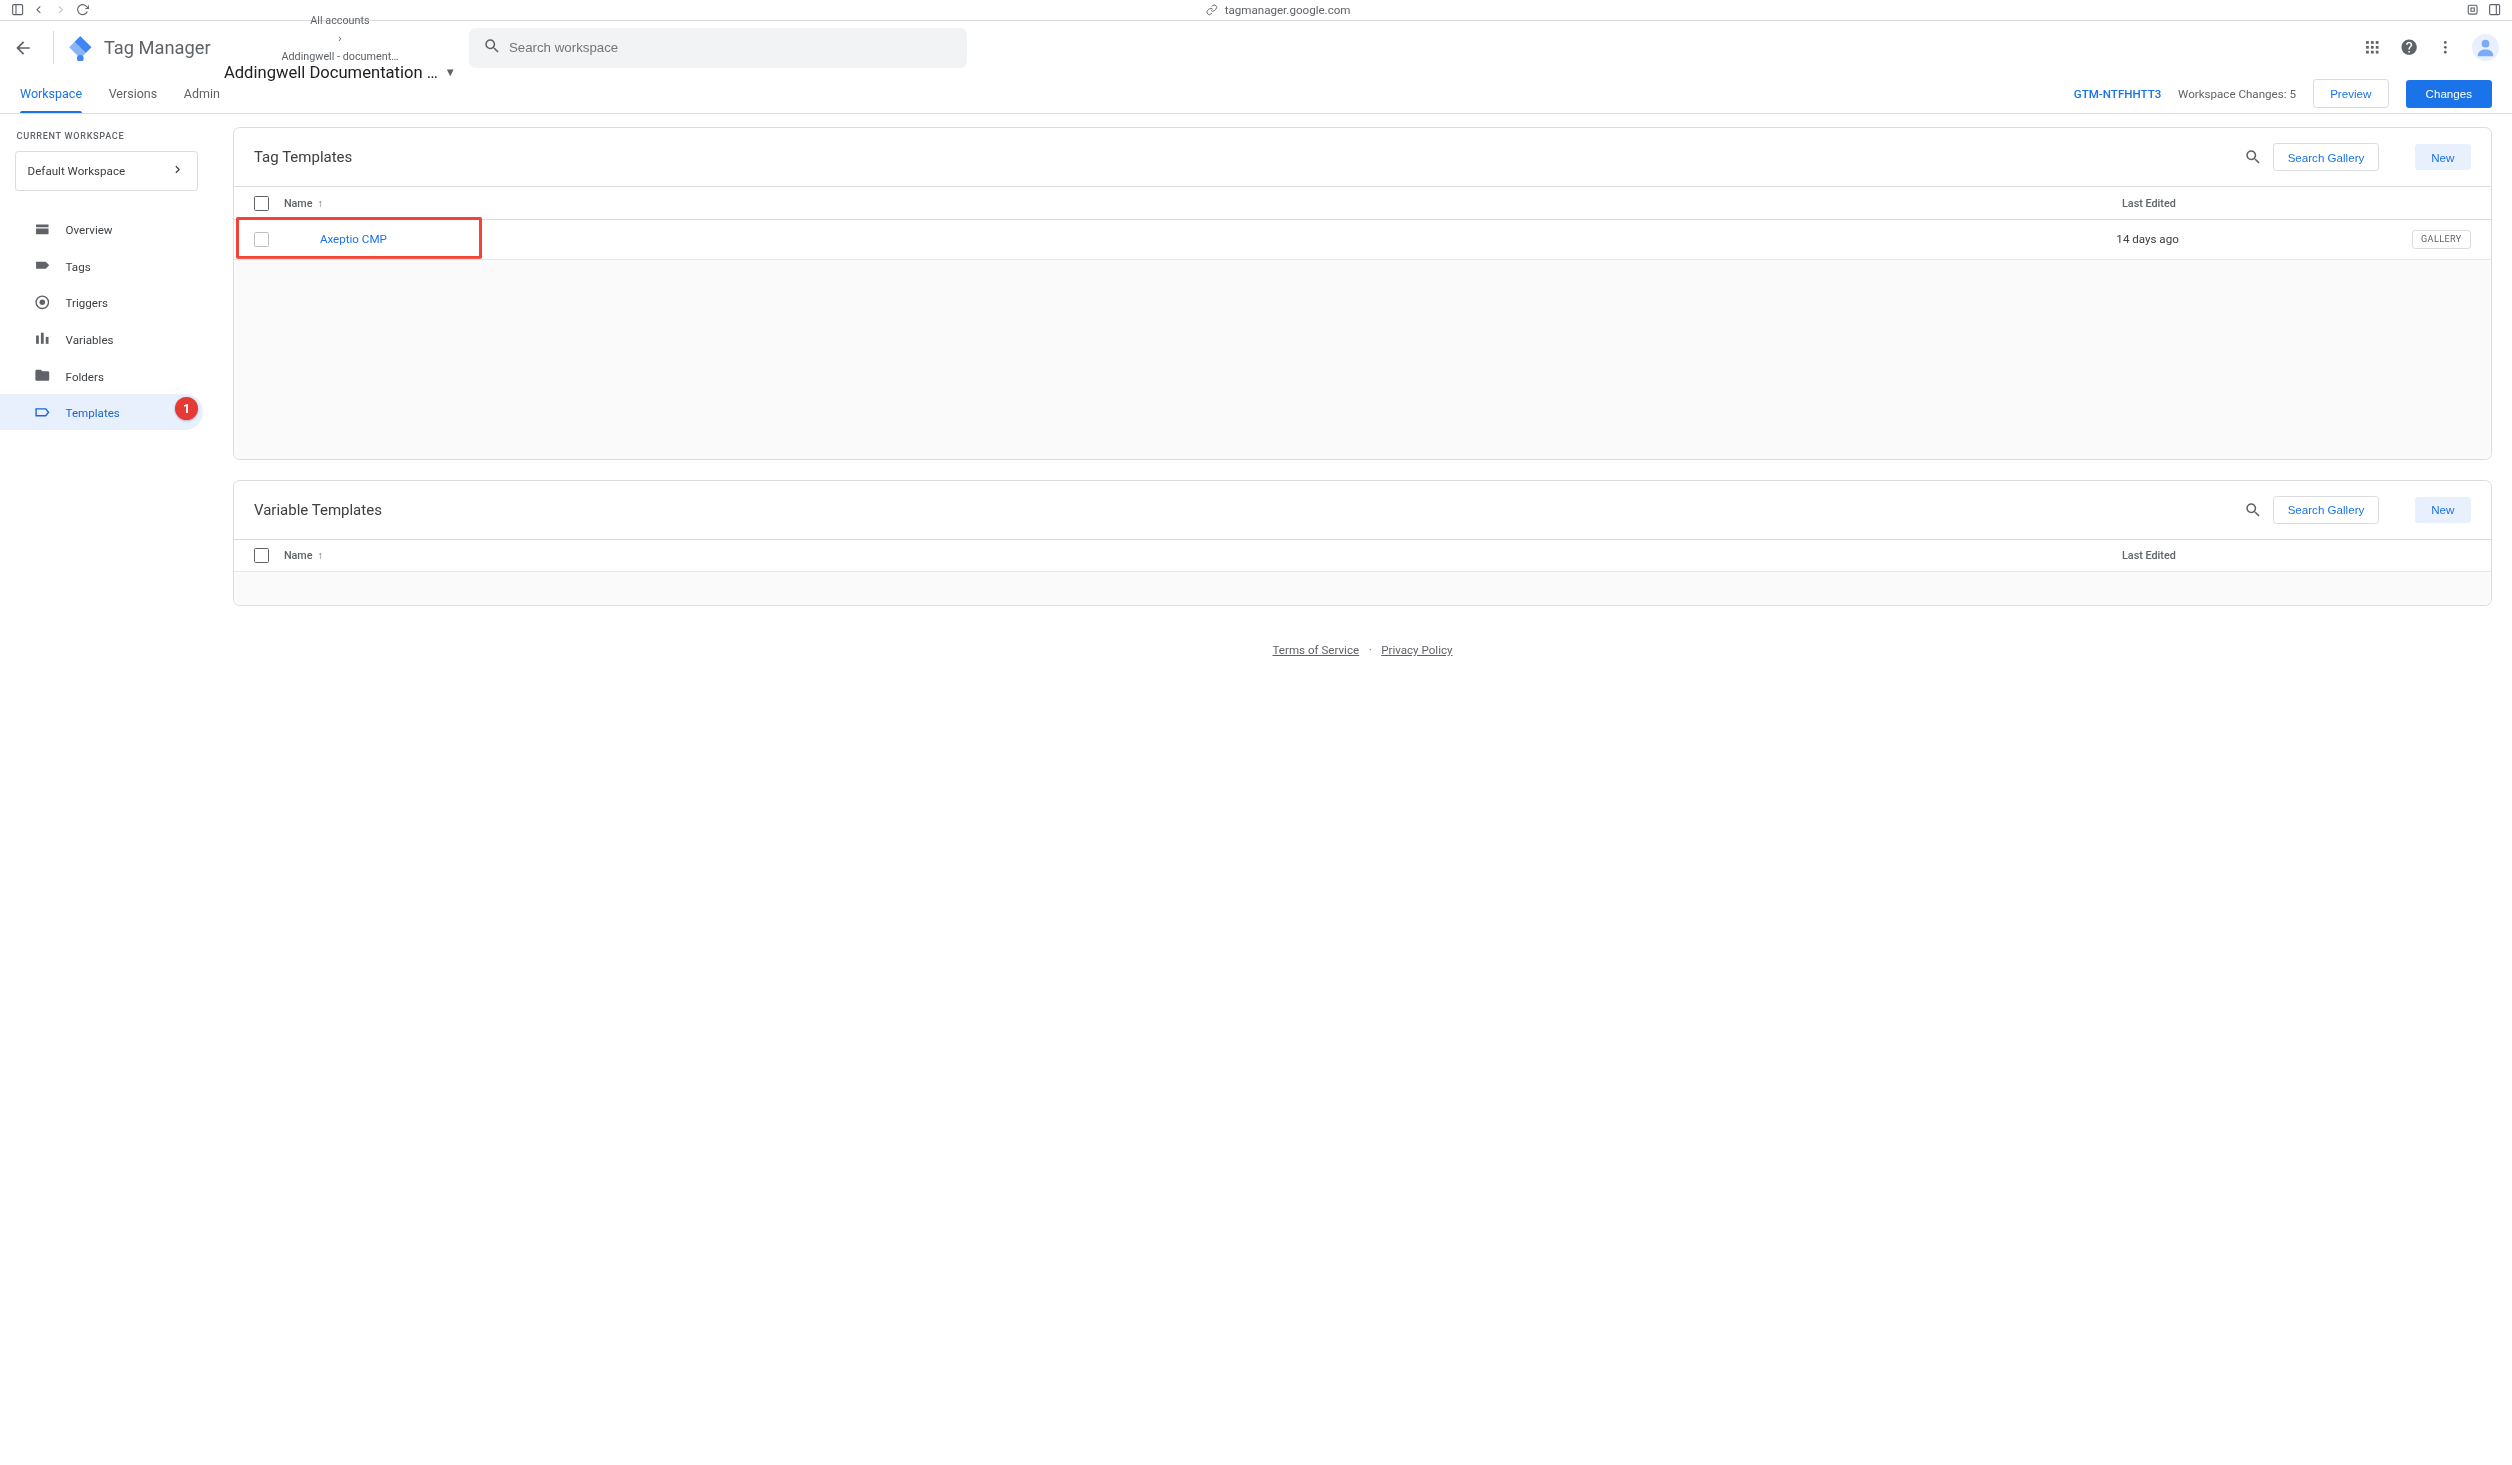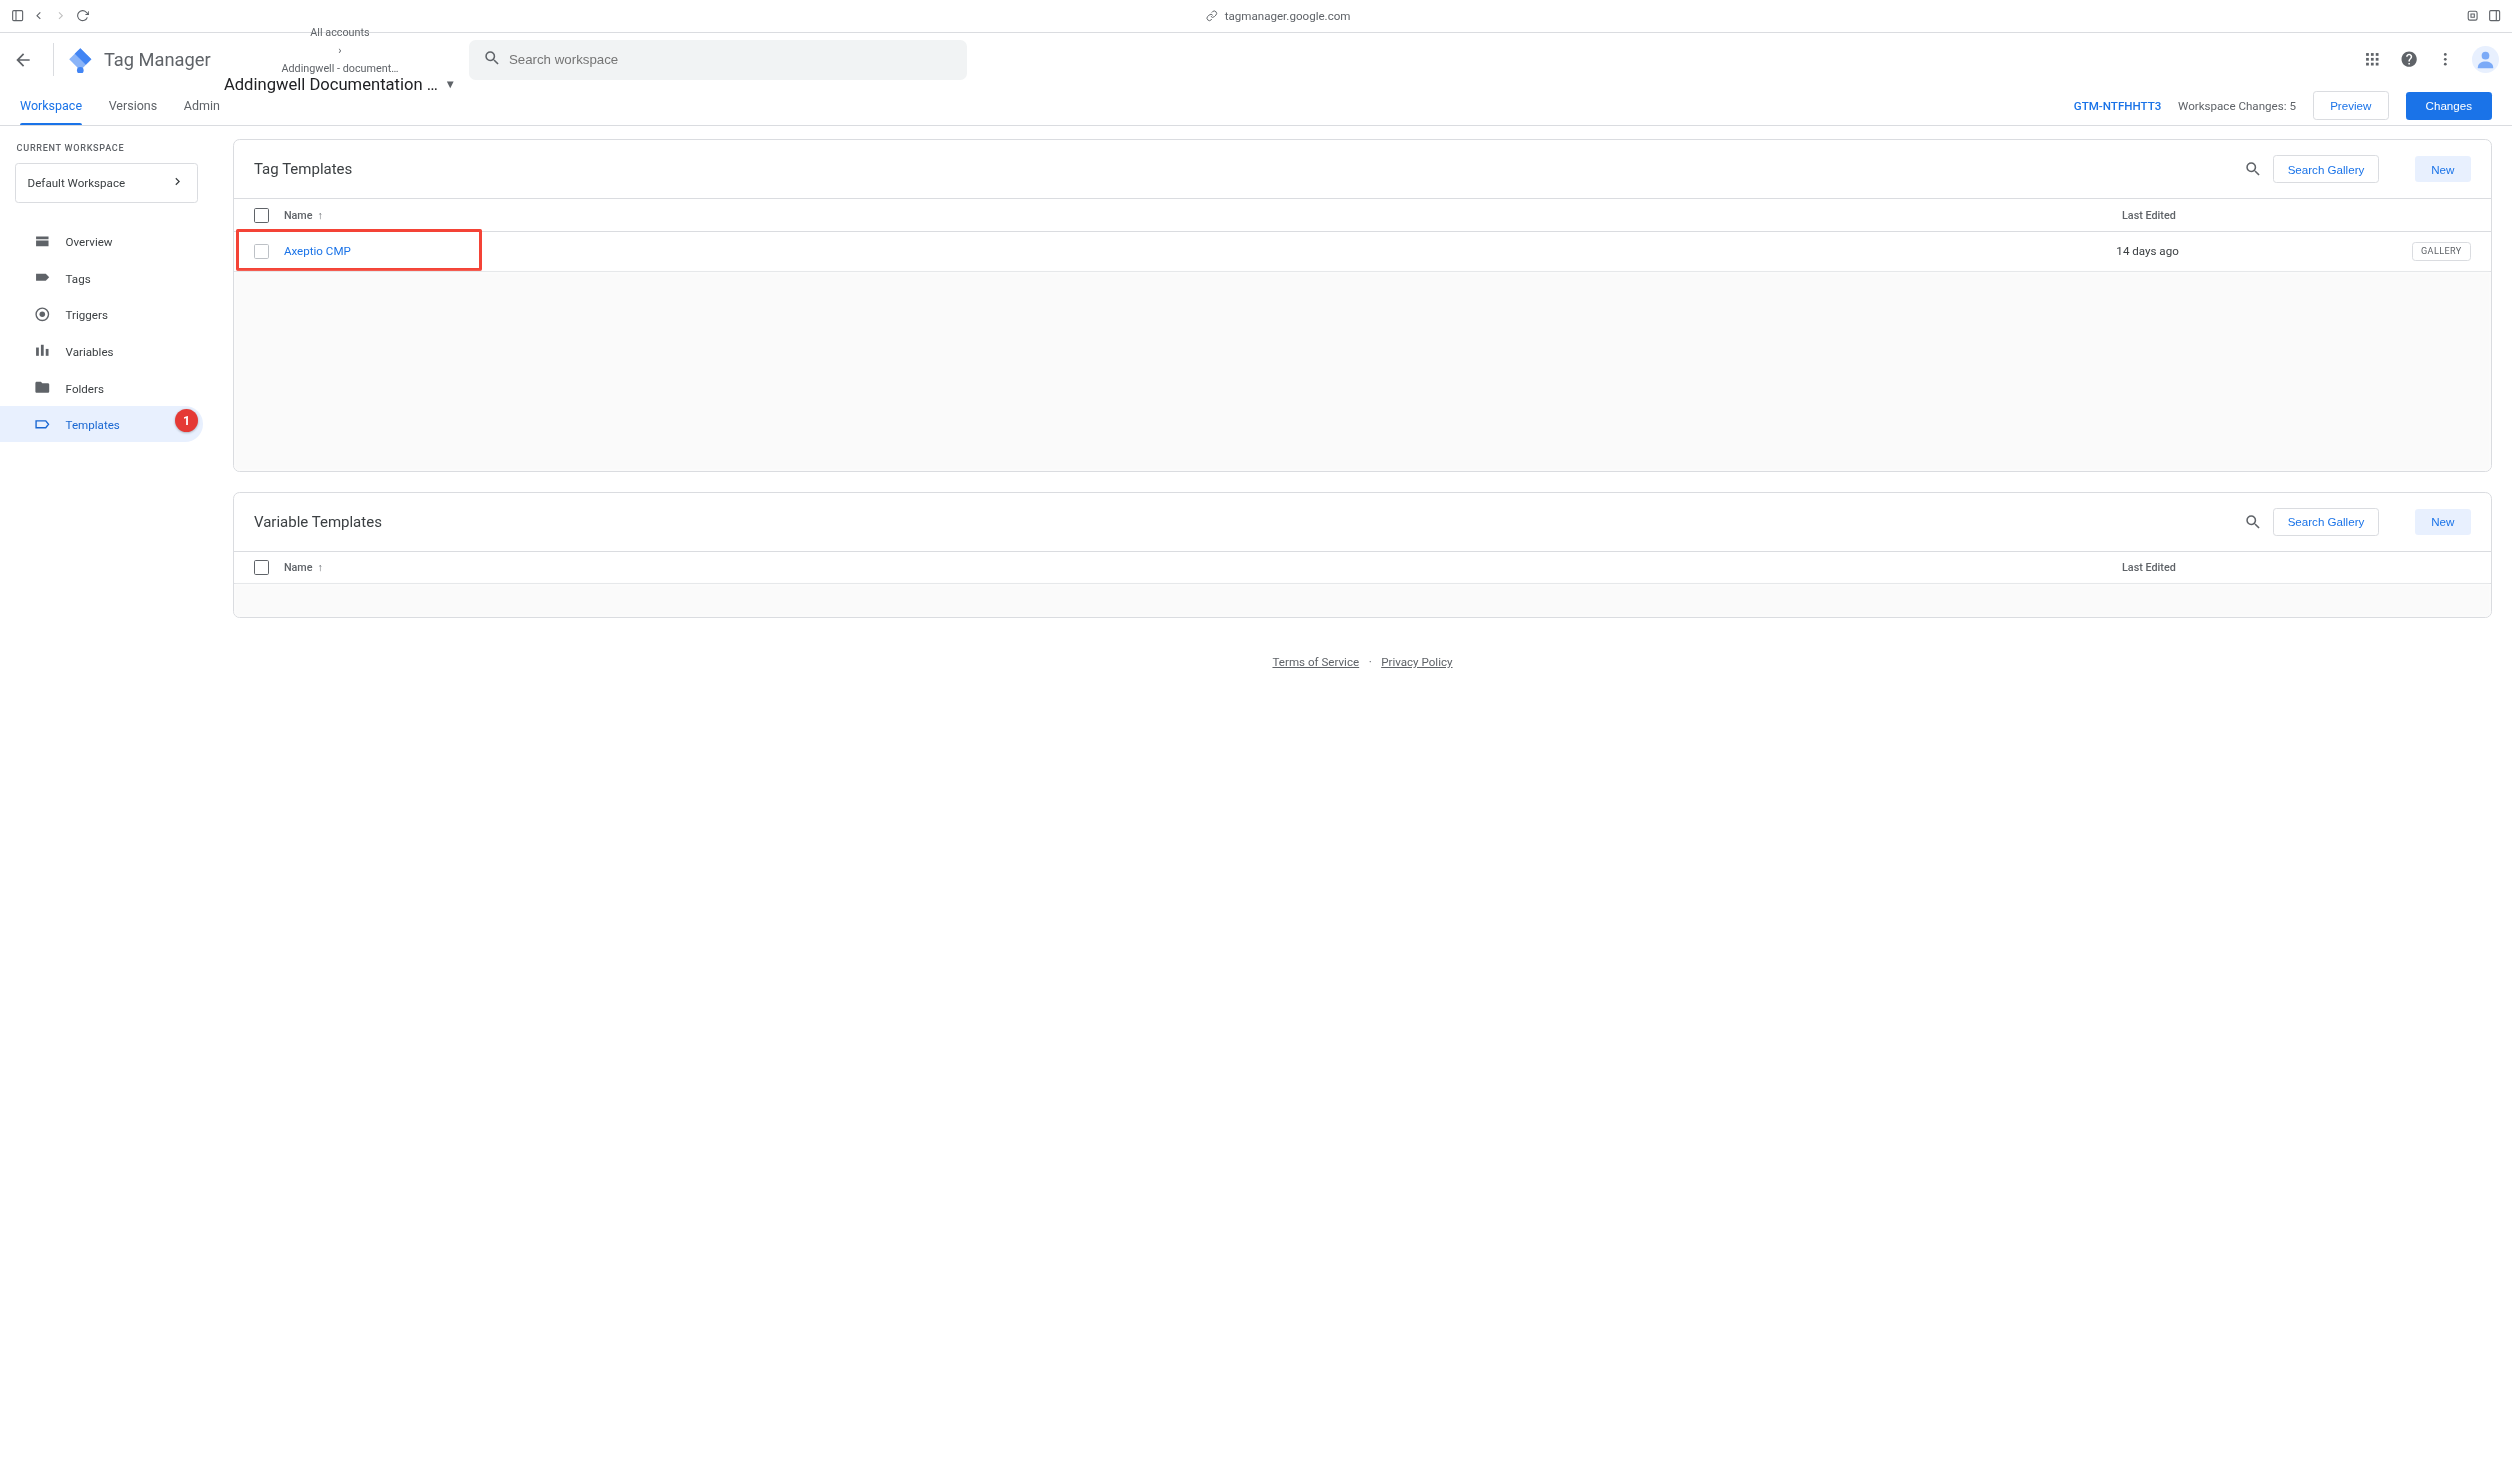--- a/index.html
+++ b/index.html
@@ -3,21 +3,21 @@
 <meta charset="utf-8">
 <style>
 * { box-sizing: border-box; margin: 0; padding: 0; }
 body {
   font-family: 'Google Sans', Roboto, Arial, sans-serif;
   background: #fff;
   font-size: 11.6px;
   color: #3c4043;
 }
 .browser-chrome {
-  height: 33px;
+  height: 21px;
   border-bottom: 0.8px solid #dadce0;
   display: flex;
   align-items: center;
   padding: 0 10px;
   gap: 6.6px;
 }
 .browser-chrome .left-controls { display: flex; gap: 6.6px; align-items:center; }
 .browser-chrome .url-area {
   flex: 1; display:flex; justify-content:center; align-items:center; gap:5px; color:#5f6368; font-size:11.6px;
 }
@@ -142,21 +142,21 @@
 }
 .checkbox-cell { width:16.6px; display:flex; align-items:center;}
 .col-name { flex:1; display:flex; align-items:center; gap:5px;text-align:center;}
 .col-edited { width:349px; }
 .checkbox-sq { width:15px; height:15px; border:1.7px solid #5f6368; border-radius:1.7px; }
 
 .table-row {
   display:flex; align-items:center; padding:10px 20px; gap:13.3px; border-bottom:0.8px solid #dadce0;
   position:relative;
 }
-.row-name { flex:1; color:#1a73e8; font-size:11.6px; }
+.row-name { flex:1; color:#1a73e8; font-size:11.6px;margin-left:36px; }
 .row-edited { width:282px; color:#3c4043; font-size:11.6px; }
 .row-badge {
   border:0.8px solid #dadce0; font-size:9.1px; letter-spacing:0.4px; color:#5f6368;
   padding:3.3px 8.3px; border-radius:3.3px;
 }
 .highlight-box {
   position:absolute; border:3.3px solid #f44336; pointer-events:none; border-radius:1.7px;
 }
 .blurred-area { height:199px; background:#fafafa; filter:blur(1.7px); }
 .blurred-area-sm { height:33px; background:#fafafa; filter:blur(1.7px); }

